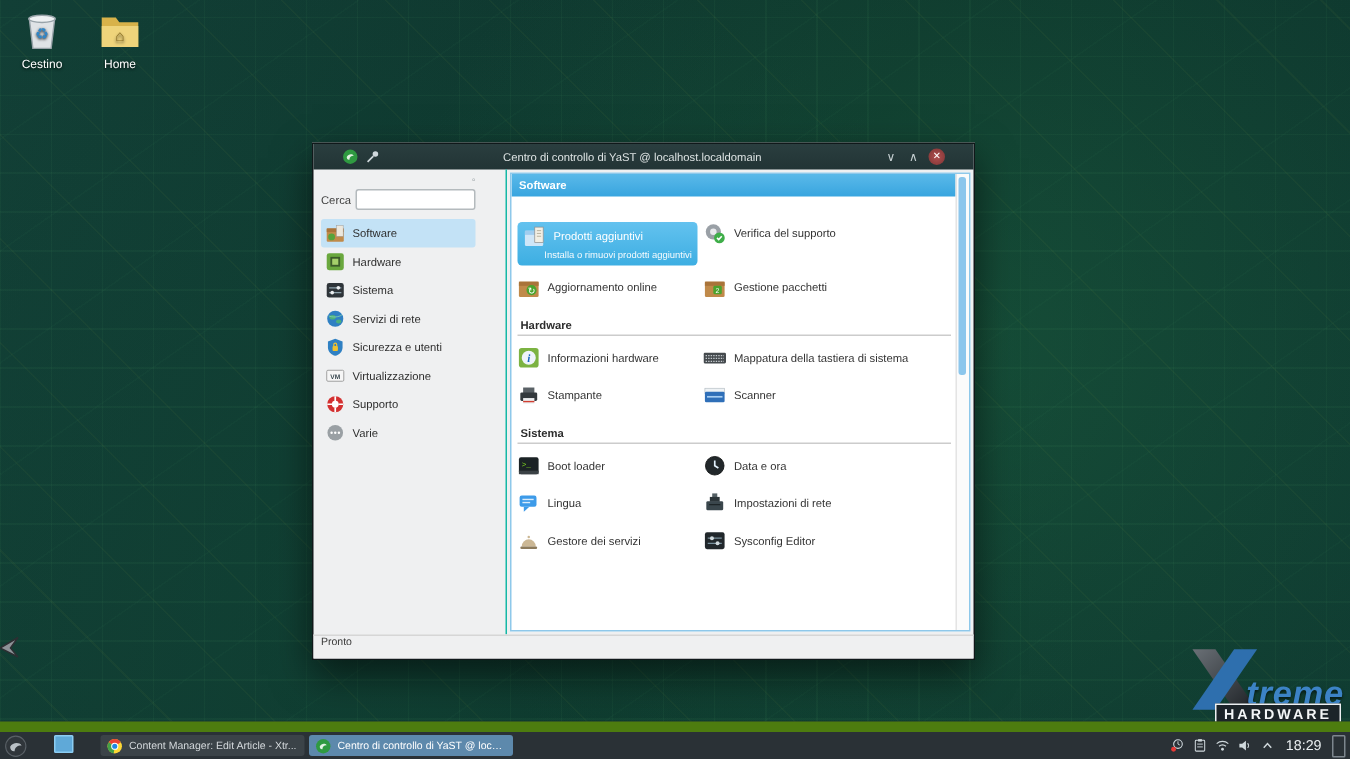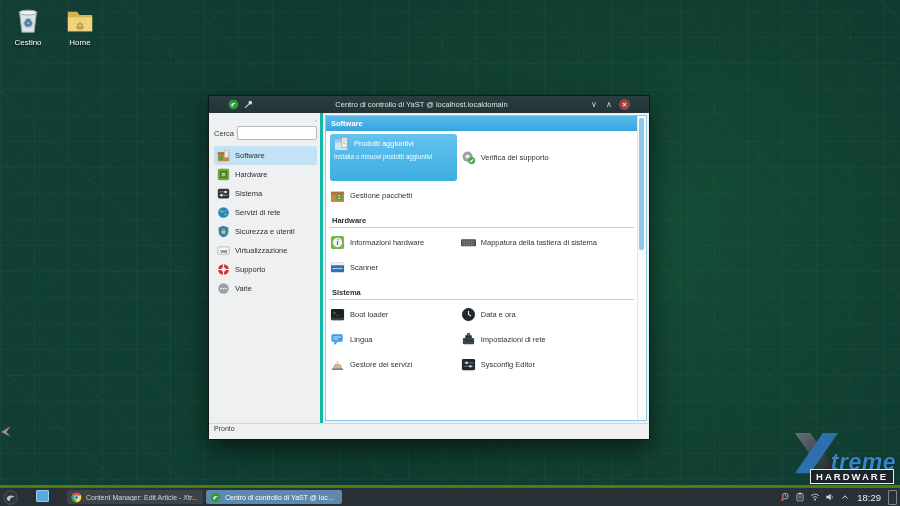--- a/index.html
+++ b/index.html
@@ -33,21 +33,21 @@
   .titlebar{height:17px;flex:none;background:linear-gradient(#2a3e3f,#223435);
     display:flex;align-items:center;padding:0 19px;color:#dde3e3;}
   .titlebar .ic{width:11px;height:11px;margin-right:4px;}
   .win-title{flex:1;text-align:center;font-size:7.5px;white-space:nowrap;overflow:hidden;}
   .win-btn{width:12px;text-align:center;color:#c6d0d2;font-size:8px;line-height:11px;margin-left:3px;cursor:default;}
   .win-close{width:11px;height:11px;border-radius:50%;background:radial-gradient(#b05050,#7e3434);
     color:#fff;font-size:6.5px;line-height:11px;text-align:center;margin-left:4px;}
 
   .win-body{flex:1;display:flex;min-height:0;}
   .sidebar{width:103px;flex:none;display:flex;flex-direction:column;
-    padding:3px 3px 3px 5px;border-right:3px solid #14b8a6;}
+    padding:3px 20px 3px 5px;border-right:1px solid #14b8a6;}
   .sb-top{text-align:right;height:9px;color:#98a0a4;font-size:7px;line-height:9px;}
   .search-row{display:flex;align-items:center;gap:3px;margin:1px 0 6px;}
   .search-row label{font-size:7.5px;color:#3c3c3c;}
   .search-row input{flex:1;min-width:0;height:12px;border:1px solid #b4babd;border-radius:2px;
     background:#fff;font-size:7px;padding:0 2px;font-family:"Liberation Sans",sans-serif;}
   .sb-list{flex:1;}
   .sb-item{display:flex;align-items:center;gap:5px;height:19px;padding:0 3px;border-radius:2px;color:#2e2e2e;}
   .sb-item.selected{background:#c3e2f6;}
   .sb-item .ic{width:13px;height:13px;}
 
@@ -57,30 +57,30 @@
   .scroll-thumb{position:absolute;top:2px;left:1px;width:5px;height:132px;background:#8cc6ec;border-radius:2px;}
 
   .section-header{font-weight:bold;font-size:7.5px;color:#2d2d2d;
     margin:7px 4px 1px;padding:1px 2px 2px;border-bottom:1px solid #cccccc;}
   .section-header.blue{margin:0;padding:3px 5px;background:linear-gradient(#5ab9e9,#38a5df);
     color:#fff;border-bottom:none;}
   .items{display:grid;grid-template-columns:43% 57%;padding:1px 4px 0;}
   .item{display:flex;align-items:center;gap:5px;min-height:25px;color:#333;}
   .item .ic{width:15px;height:15px;}
   .item.selected{background:linear-gradient(#63c2ef,#3daee2);border-radius:3px;color:#fff;
-    margin:2px 4px 2px 0;padding:2px 4px 21px;min-height:0;display:block;}
+    margin:16px 4px 2px 0;padding:2px 4px 3px;min-height:0;display:block;text-align:right;}
   .sel-row{display:flex;align-items:center;gap:5px;}
   .sel-sub{font-size:6.3px;margin-top:2px;opacity:.95;}
 
   .statusbar{height:13px;flex:none;border-top:1px solid #d6d6d6;background:#eff0f1;
     font-size:7px;color:#3a3a3a;padding:1px 5px;}
 
   
   .taskbar{position:absolute;left:0;right:0;bottom:0;height:18px;background:#2a3136;
-    border-top:3px solid #4d7c0f;display:flex;align-items:center;padding:0 3px;gap:18px;z-index:5;}
+    border-top:7px solid #4d7c0f;display:flex;align-items:center;padding:0 3px;gap:18px;z-index:5;}
   .launcher{width:15px;height:15px;}
   .pager{display:flex;gap:1px;align-items:flex-start;height:14px;}
   .pg{width:11px;height:10px;border-radius:1px;}
   .pg.active{background:#5fa9d8;border:1px solid #8ccdf2;}
   .task{display:flex;align-items:center;gap:4px;width:128px;height:14px;padding:0 4px;
     border-radius:2px;background:#3b4348;color:#d3d8db;font-size:7px;overflow:hidden;white-space:nowrap;}
   .task.active{background:#5d89ac;color:#fff;}
   .task .ic{width:11px;height:11px;}
   .task .t-label{overflow:hidden;text-overflow:ellipsis;}
   .tray{margin-left:auto;display:flex;align-items:center;gap:5px;}
@@ -258,20 +258,31 @@
                   <path d="M9.6 11.3l1.2 1.2 2.2-2.4" stroke="#fff" stroke-width="1.1" fill="none"></path>
                 </svg>
               </span>
               <span>Verifica del supporto</span>
             </div>
             <div class="item">
               <span class="ic ">
                 <svg viewBox="0 0 16 16">
                   <rect x="1" y="4" width="14" height="11" rx="1" fill="#c08a4a"></rect>
                   <rect x="1" y="4" width="14" height="3" fill="#a9743a"></rect>
+                  <circle cx="10" cy="10" r="3.6" fill="#4aa32d"></circle>
+                  <text x="10" y="12.6" font-size="6.5" text-anchor="middle" fill="#fff">↻</text>
+                </svg>
+              </span>
+              <span>Aggiornamento online</span>
+            </div>
+            <div class="item">
+              <span class="ic ">
+                <svg viewBox="0 0 16 16">
+                  <rect x="1" y="4" width="14" height="11" rx="1" fill="#c08a4a"></rect>
+                  <rect x="1" y="4" width="14" height="3" fill="#a9743a"></rect>
                   <rect x="7" y="7" width="6" height="6" rx="1" fill="#4aa32d"></rect>
                   <text x="10" y="12" font-size="5" text-anchor="middle" fill="#fff">2</text>
                 </svg>
               </span>
               <span>Gestione pacchetti</span>
             </div>
           </div>
           <div class="section-header">Hardware</div>
           <div class="items">
             <div class="item">
@@ -285,20 +296,31 @@
               <span>Informazioni hardware</span>
             </div>
             <div class="item">
               <span class="ic ">
                 <svg viewBox="0 0 16 16">
                   <rect x="0" y="4.5" width="16" height="7.5" rx="1" fill="#454a4e"></rect>
                   <path d="M1.5 6.5h13M1.5 8.5h13M1.5 10.5h13" stroke="#c3c9cd" stroke-width=".9" stroke-dasharray="1 .8"></path>
                 </svg>
               </span>
               <span>Mappatura della tastiera di sistema</span>
+            </div>
+            <div class="item">
+              <span class="ic ">
+                <svg viewBox="0 0 16 16">
+                  <rect x="4" y="2.5" width="8" height="4" fill="#5a6166"></rect>
+                  <rect x="2" y="6" width="12" height="6" rx="1" fill="#33393d"></rect>
+                  <rect x="4" y="10" width="8" height="4" fill="#eceff1"></rect>
+                  <rect x="4" y="12" width="8" height="1" fill="#d23f31"></rect>
+                </svg>
+              </span>
+              <span>Stampante</span>
             </div>
             <div class="item">
               <span class="ic ">
                 <svg viewBox="0 0 16 16">
                   <rect x="1" y="3" width="14" height="3.5" fill="#eef2f5" stroke="#aab4ba" stroke-width=".4"></rect>
                   <rect x="1" y="5.5" width="14" height="7.5" rx="1" fill="#2f6fb8"></rect>
                   <rect x="2.5" y="8.5" width="11" height="1.2" fill="#a6cdf2"></rect>
                 </svg>
               </span>
               <span>Scanner</span>

